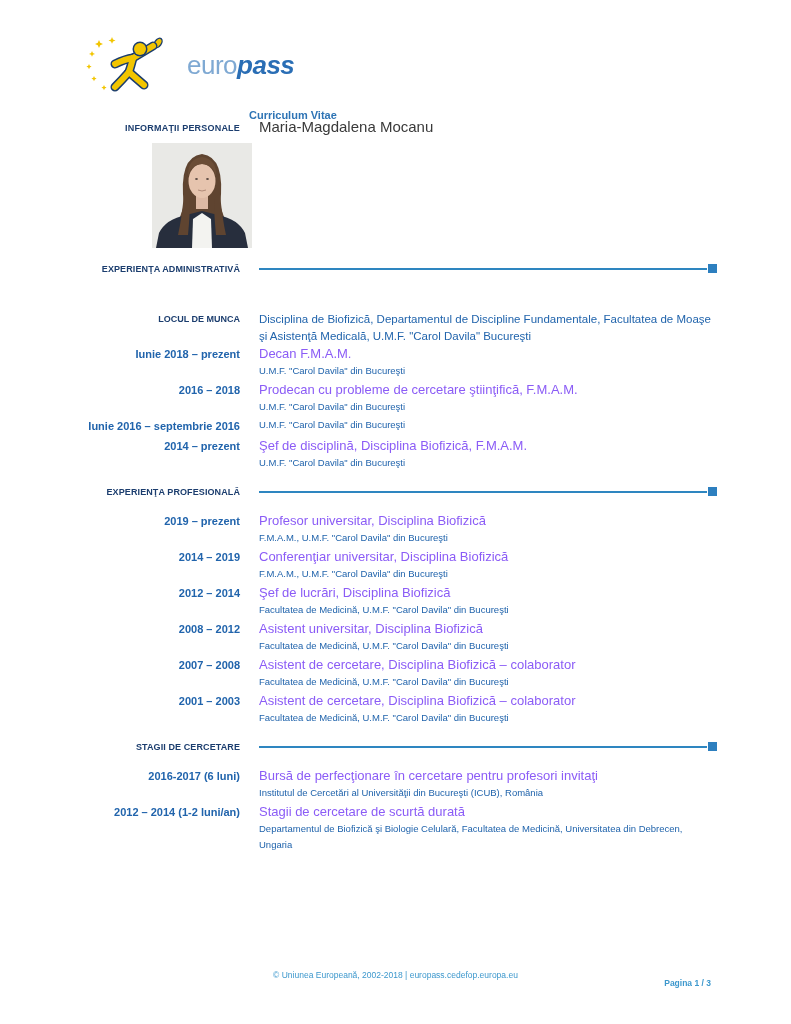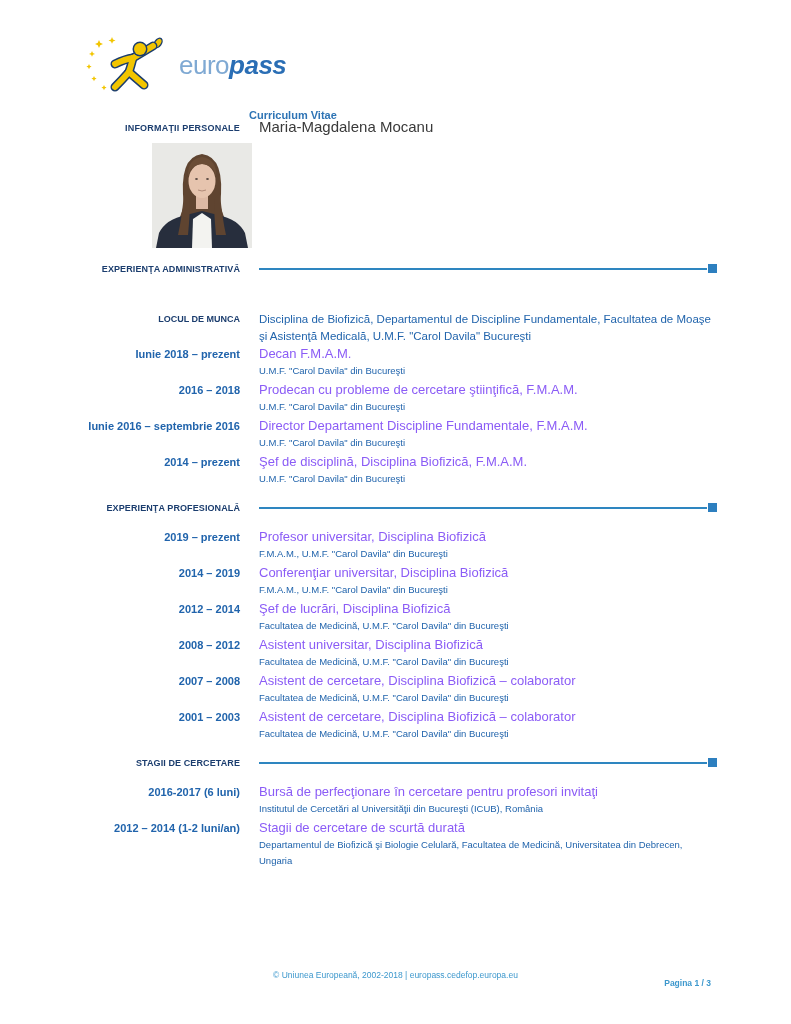--- a/index.html
+++ b/index.html
@@ -7,21 +7,21 @@
     position:relative;
     width:791px;height:1024px;
     background:#ffffff;
     font-family:"Liberation Sans","DejaVu Sans",sans-serif;
     overflow:hidden;
   }
   
   .header{position:relative;height:80px;padding-top:38px;}
   .logo{position:absolute;left:85px;top:36px;display:flex;align-items:center;}
   .logo-text{margin-left:2px;font-size:26px;letter-spacing:-0.5px;line-height:26px;}
-  .logo-euro{color:#7fa9d3;font-weight:400;}
+  .logo-euro{color:#7fa9d3;font-weight:400;margin-left:8px;}
   .logo-pass{color:#2a6eb5;font-weight:700;font-style:italic;}
   .doc-type{position:absolute;left:249px;top:62px;font-size:11px;font-weight:700;color:#2e74b5;margin-top:47px;}
   
   .row{display:flex;margin-left:80px;}
   .col-label{width:160px;flex-shrink:0;text-align:right;}
   .col-content{margin-left:19px;width:458px;}
   
   .section-label{font-size:9px;font-weight:700;color:#1b3d6e;letter-spacing:0.2px;padding-top:5px;}
   .name{font-size:15px;color:#3a3a3a;line-height:18px;}
   .photo-wrap{margin:7px 0 0 152px;width:100px;height:105px;}
@@ -141,21 +141,20 @@
   <div class="row entry">
     <div class="col-label date">2016 – 2018</div>
     <div class="col-content">
       <div class="entry-title">Prodecan cu probleme de cercetare ştiinţifică, F.M.A.M.</div>
       <div class="entry-org">U.M.F. "Carol Davila" din Bucureşti</div>
     </div>
   </div>
   <div class="row entry">
     <div class="col-label date">Iunie 2016 – septembrie 2016</div>
     <div class="col-content">
-      <div class="entry-title">Director Departament Discipline Fundamentale, F.M.A.M.</div>
       <div class="entry-org">U.M.F. "Carol Davila" din Bucureşti</div>
     </div>
   </div>
   <div class="row entry">
     <div class="col-label date">2014 – prezent</div>
     <div class="col-content">
       <div class="entry-title">Şef de disciplină, Disciplina Biofizică, F.M.A.M.</div>
       <div class="entry-org">U.M.F. "Carol Davila" din Bucureşti</div>
     </div>
   </div>

